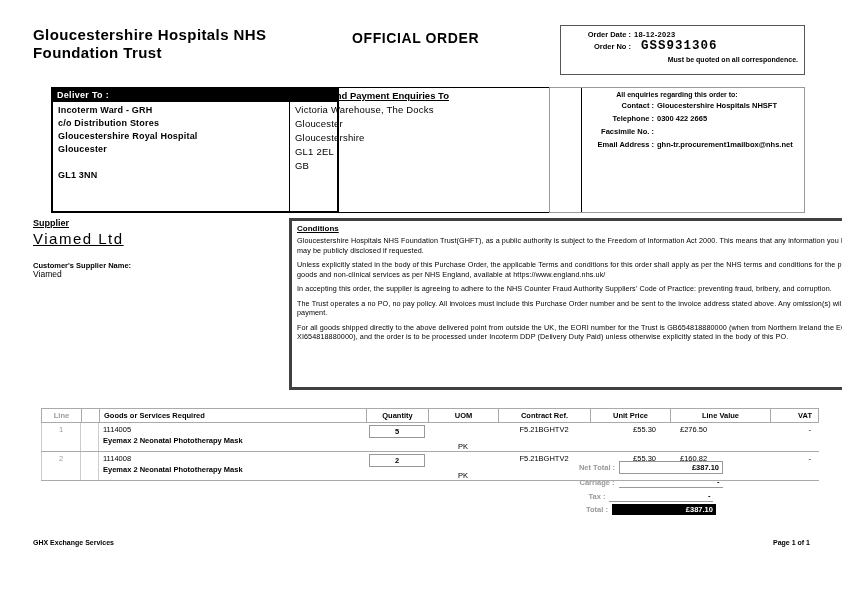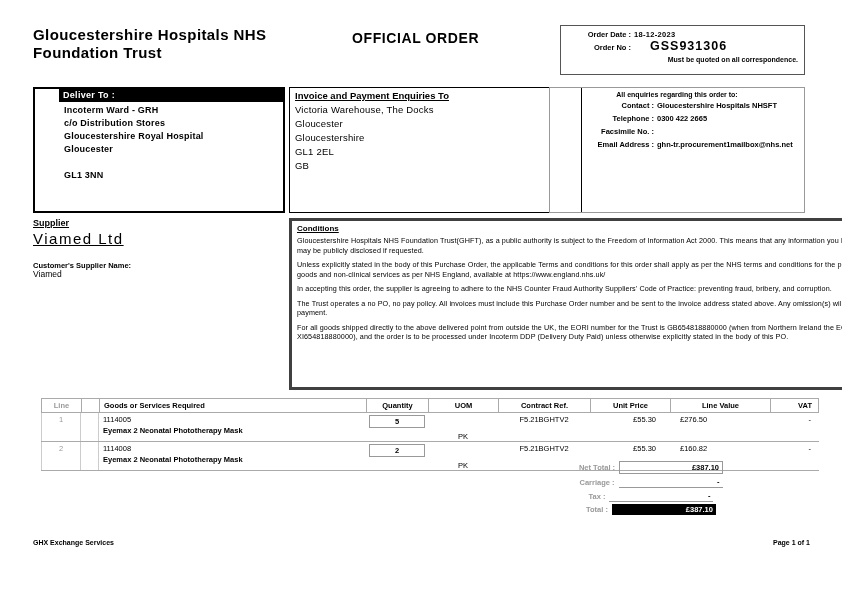--- a/index.html
+++ b/index.html
@@ -8,26 +8,26 @@
 
   
   .org-name { position:absolute; left:33px; top:26px; width:270px; font-size:15px; font-weight:bold;
               line-height:1.2; letter-spacing:0.4px; }
   .doc-title { position:absolute; left:352px; top:30px; font-size:14px; font-weight:bold; letter-spacing:0.6px; }
   .order-box { position:absolute; left:560px; top:25px; width:245px; height:50px; border:1px solid #555;
                box-sizing:border-box; padding:4px 6px 2px; }
   .ob-row { display:flex; align-items:baseline; }
   .ob-label { width:64px; text-align:right; font-size:7.5px; font-weight:bold; flex:none; }
   .ob-date { font-size:7.5px; font-weight:bold; margin-left:3px; letter-spacing:0.3px; }
-  .ob-no { font-size:12.5px; font-weight:bold; margin-left:19px; letter-spacing:1px; }
+  .ob-no { font-size:12.5px; font-weight:bold; margin-left:10px; letter-spacing:1px;font-family:Liberation Mono, monospace; }
   .ob-note { text-align:right; font-size:7px; font-weight:bold; margin-top:3px; }
 
   
-  .deliver-box { position:absolute; left:33px; top:87px; width:252px; height:126px; border:2px solid #000;
-                 box-sizing:border-box;padding-left:24px; }
+  .deliver-box { position:absolute; left:51px; top:87px; width:288px; height:126px; border:2px solid #000;
+                 box-sizing:border-box; }
   .deliver-head { background:#000; color:#fff; font-size:9px; font-weight:bold; padding:1px 4px 2px;
                   letter-spacing:0.3px; }
   .deliver-lines { padding:2px 5px; font-size:9px; font-weight:bold; line-height:1.45; letter-spacing:0.2px; }
   .deliver-lines > div { min-height:13px; }
 
   .invoice-box { position:absolute; left:289px; top:87px; width:293px; height:126px; border:1px solid #000;
                  box-sizing:border-box; padding:2px 5px; }
   .invoice-title { font-size:9.5px; font-weight:bold; text-decoration:underline; margin-bottom:2px; }
   .invoice-lines > div { font-size:9.5px; min-height:14px; line-height:14px; letter-spacing:0.2px; }
 
@@ -45,21 +45,21 @@
   .cust-label { position:absolute; left:33px; top:261px; font-size:7.5px; font-weight:bold; }
   .cust-name { position:absolute; left:33px; top:269px; font-size:8.5px; }
 
   
   .conditions-box { position:absolute; left:289px; top:218px; width:622px; height:172px; border:3px solid #404040;
                     box-sizing:border-box; padding:3px 5px; }
   .cond-title { font-size:8px; font-weight:bold; text-decoration:underline; margin-bottom:3px; }
   .cond-para { font-size:7.2px; line-height:1.32; margin-bottom:5px; letter-spacing:0.1px; }
 
   
-  .po-table { position:absolute; left:33px; top:398px; width:778px; font-size:7.5px;padding-left:8px; }
+  .po-table { position:absolute; left:33px; top:408px; width:778px; font-size:7.5px;padding-left:8px; }
   .t-head { display:grid; grid-template-columns:40px 18px 267px 62px 70px 92px 80px 100px 49px; }
   .t-head > div { border:1px solid #aaa; border-right:none; font-weight:bold; text-align:center;
                   padding:2px 0; box-sizing:border-box; }
   .t-head > div:last-child { border-right:1px solid #aaa; }
   .th-line { color:#999; }
   .th-goods { text-align:left !important; padding-left:4px !important; }
   .th-vat { text-align:right !important; padding-right:6px !important; }
 
   .t-row { display:grid; grid-template-columns:40px 18px 267px 62px 70px 92px 80px 100px 49px;
            border-bottom:1px solid #aaa; min-height:27px; }

